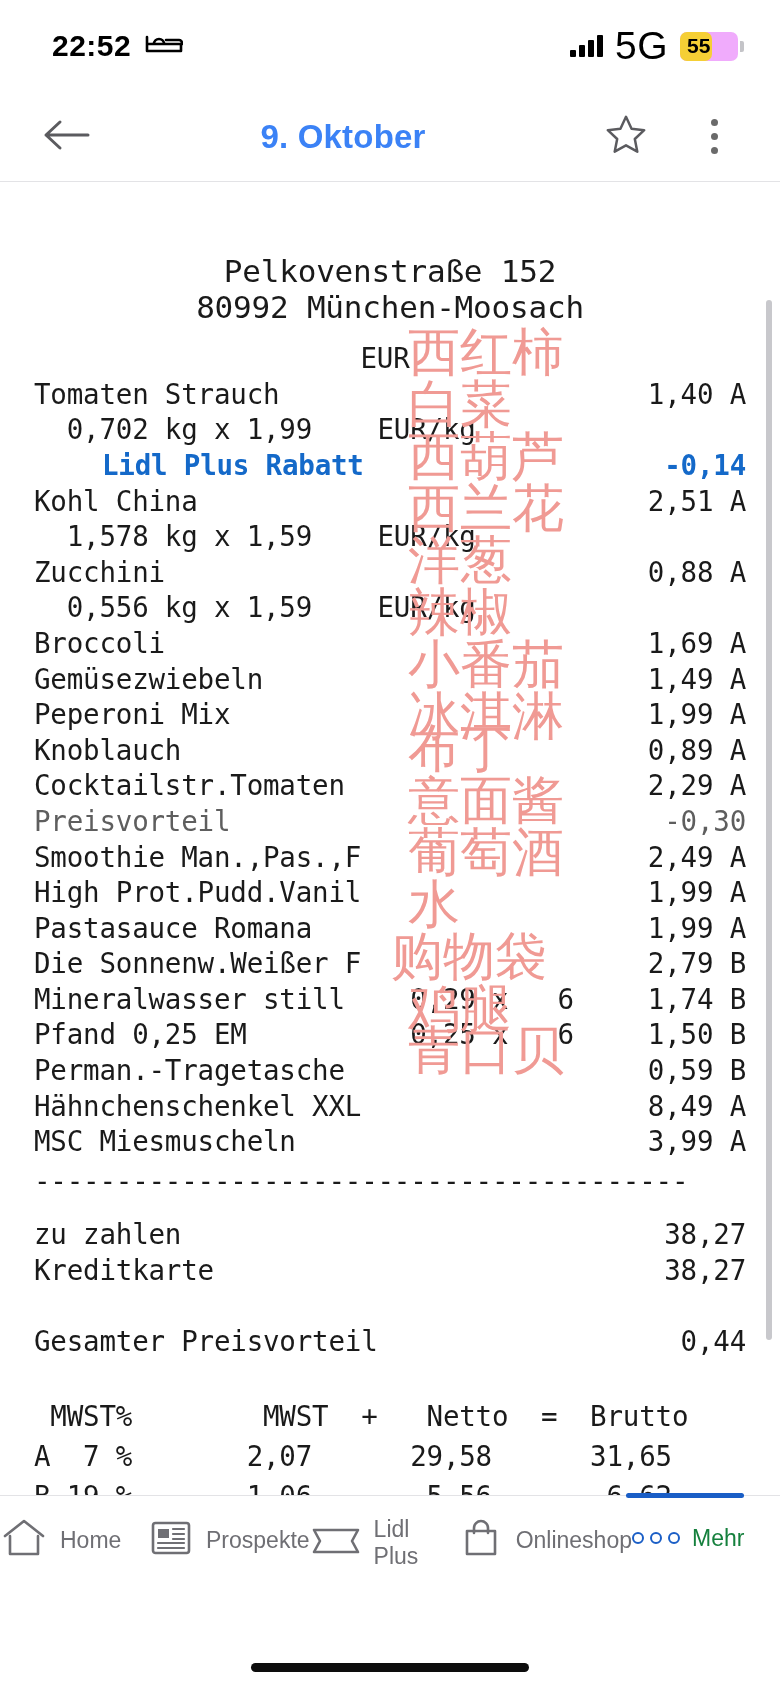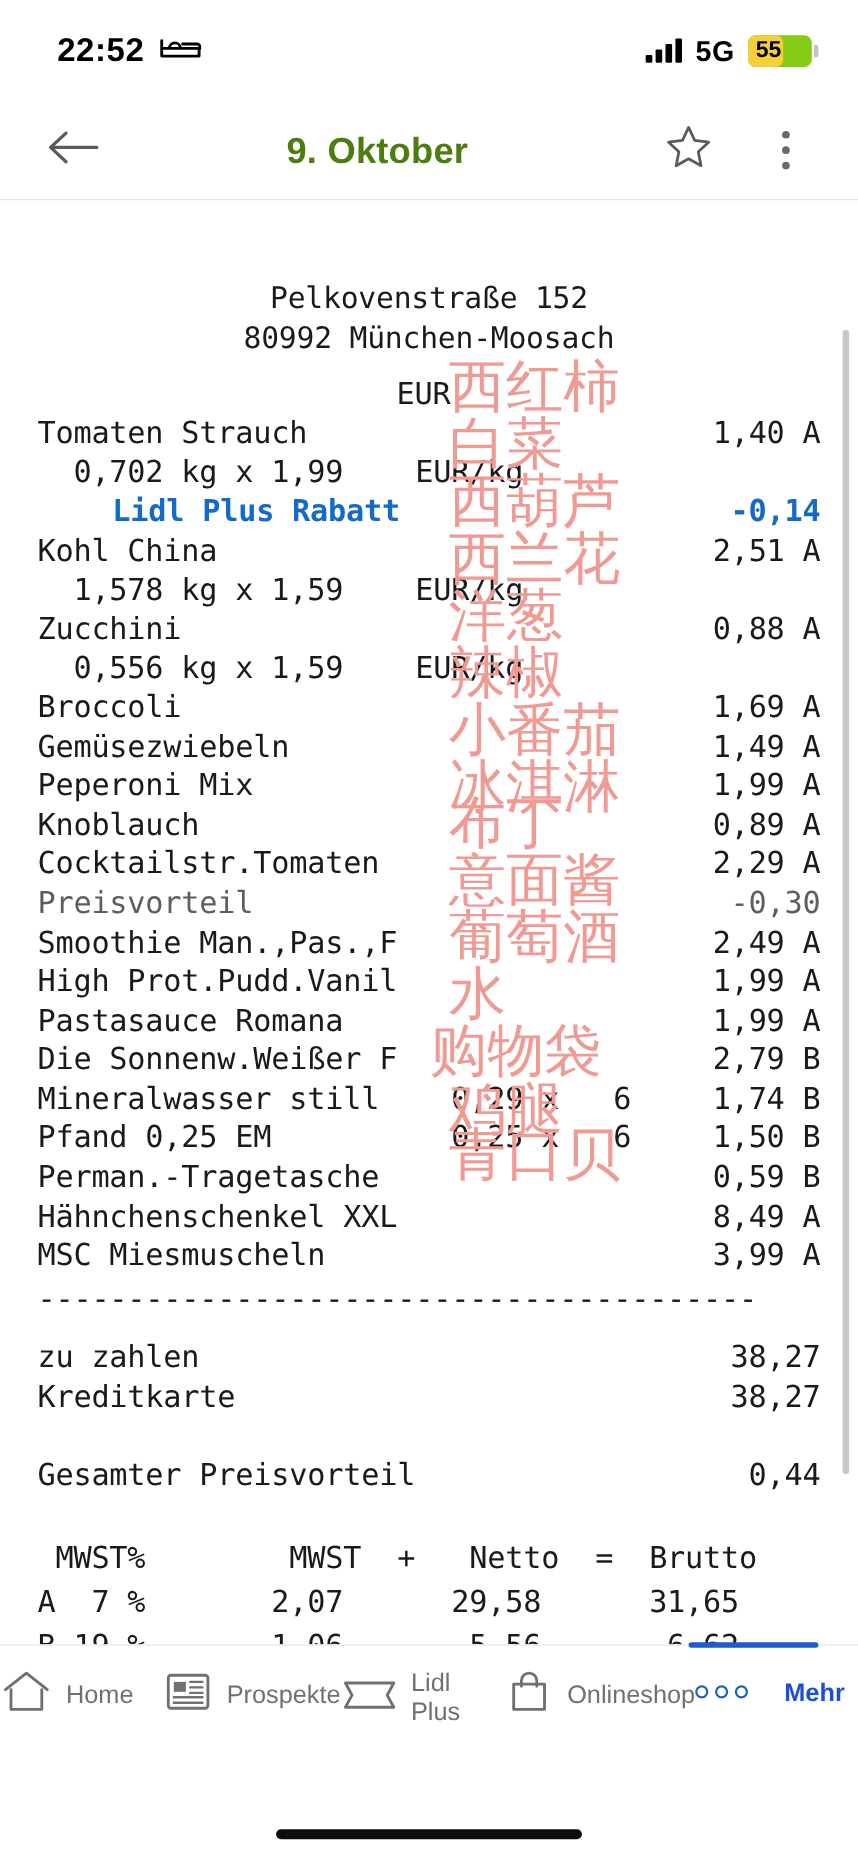--- a/index.html
+++ b/index.html
@@ -61,30 +61,30 @@
     display: block;
     width: 6px;
     background: #000;
     border-radius: 1px;
   }
   .signal-bars i:nth-child(1){ height: 7px; }
   .signal-bars i:nth-child(2){ height: 12px; }
   .signal-bars i:nth-child(3){ height: 17px; }
   .signal-bars i:nth-child(4){ height: 22px; }
   .net-label {
-    font-size: 26px;
-    font-weight: 700;
+    font-size: 39px;
+    font-weight: 400;
     color: #000;
     letter-spacing: 0.5px;
   }
   .battery {
     width: 58px;
     height: 29px;
     border-radius: 7px;
-    background: #84cc16;
+    background: #f0abfc;
     position: relative;
     display: flex;
     align-items: center;
   }
   .battery::after {
     content: "";
     position: absolute;
     right: -6px;
     top: 9px;
     width: 4px;
@@ -125,21 +125,21 @@
     display: flex;
     align-items: center;
     justify-content: center;
     cursor: pointer;
   }
   .nav-title {
     flex: 1;
     text-align: center;
     font-size: 33px;
     font-weight: 700;
-    color: #4d7c0f;
+    color: #3b82f6;
     letter-spacing: 0.2px;
     margin-left: -10px;
   }
   .nav-actions {
     display: flex;
     align-items: center;
     gap: 32px;
   }
   .icon-btn {
     width: 56px;
@@ -173,21 +173,21 @@
     position: absolute;
     top: 0; left: 0; right: 0;
     padding: 72px 34px 0 34px;
     box-sizing: border-box;
     font-family: "DejaVu Sans Mono", "Liberation Mono", monospace;
     font-size: 27.5px;
     line-height: 35.6px;
     color: #1a1a1a;
     letter-spacing: -0.2px;
   }
-  .r-center { text-align: center; font-size: 27px; }
+  .r-center { text-align: center; font-size: 31px; }
   .r-currency { text-align: center; padding-right: 10px; margin-top: 16px;}
   .row {
     display: flex;
     justify-content: space-between;
     align-items: flex-end;
     white-space: pre;
   }
   .row .left { white-space: pre; }
   .row .right { white-space: pre; text-align: right; }
   .discount { color: #1469c9; font-weight: 700; padding-left: 68px;}
@@ -251,21 +251,21 @@
     justify-content: flex-start;
     padding-top: 20px;
     gap: 12px;
     cursor: pointer;
   }
   .tab-label {
     font-size: 23px;
     color: #6f6f74;
     font-family: "Liberation Sans", sans-serif;
   }
-  .tab.active .tab-label { color: #1d4ed8; font-weight: 700; margin-left: 21px; }
+  .tab.active .tab-label { color: #15803d; font-weight: 400; }
   .dots3 { display: flex; gap: 6px; align-items: center; height: 44px;}
   .dots3 span {
     width: 12px; height: 12px; border-radius: 50%;
     background: #1a5ec6; display:block;
     border: 2.5px solid #1a5ec6;
     box-sizing: border-box;
     background: transparent;
   }
   .tab-underline {
     position: absolute;

